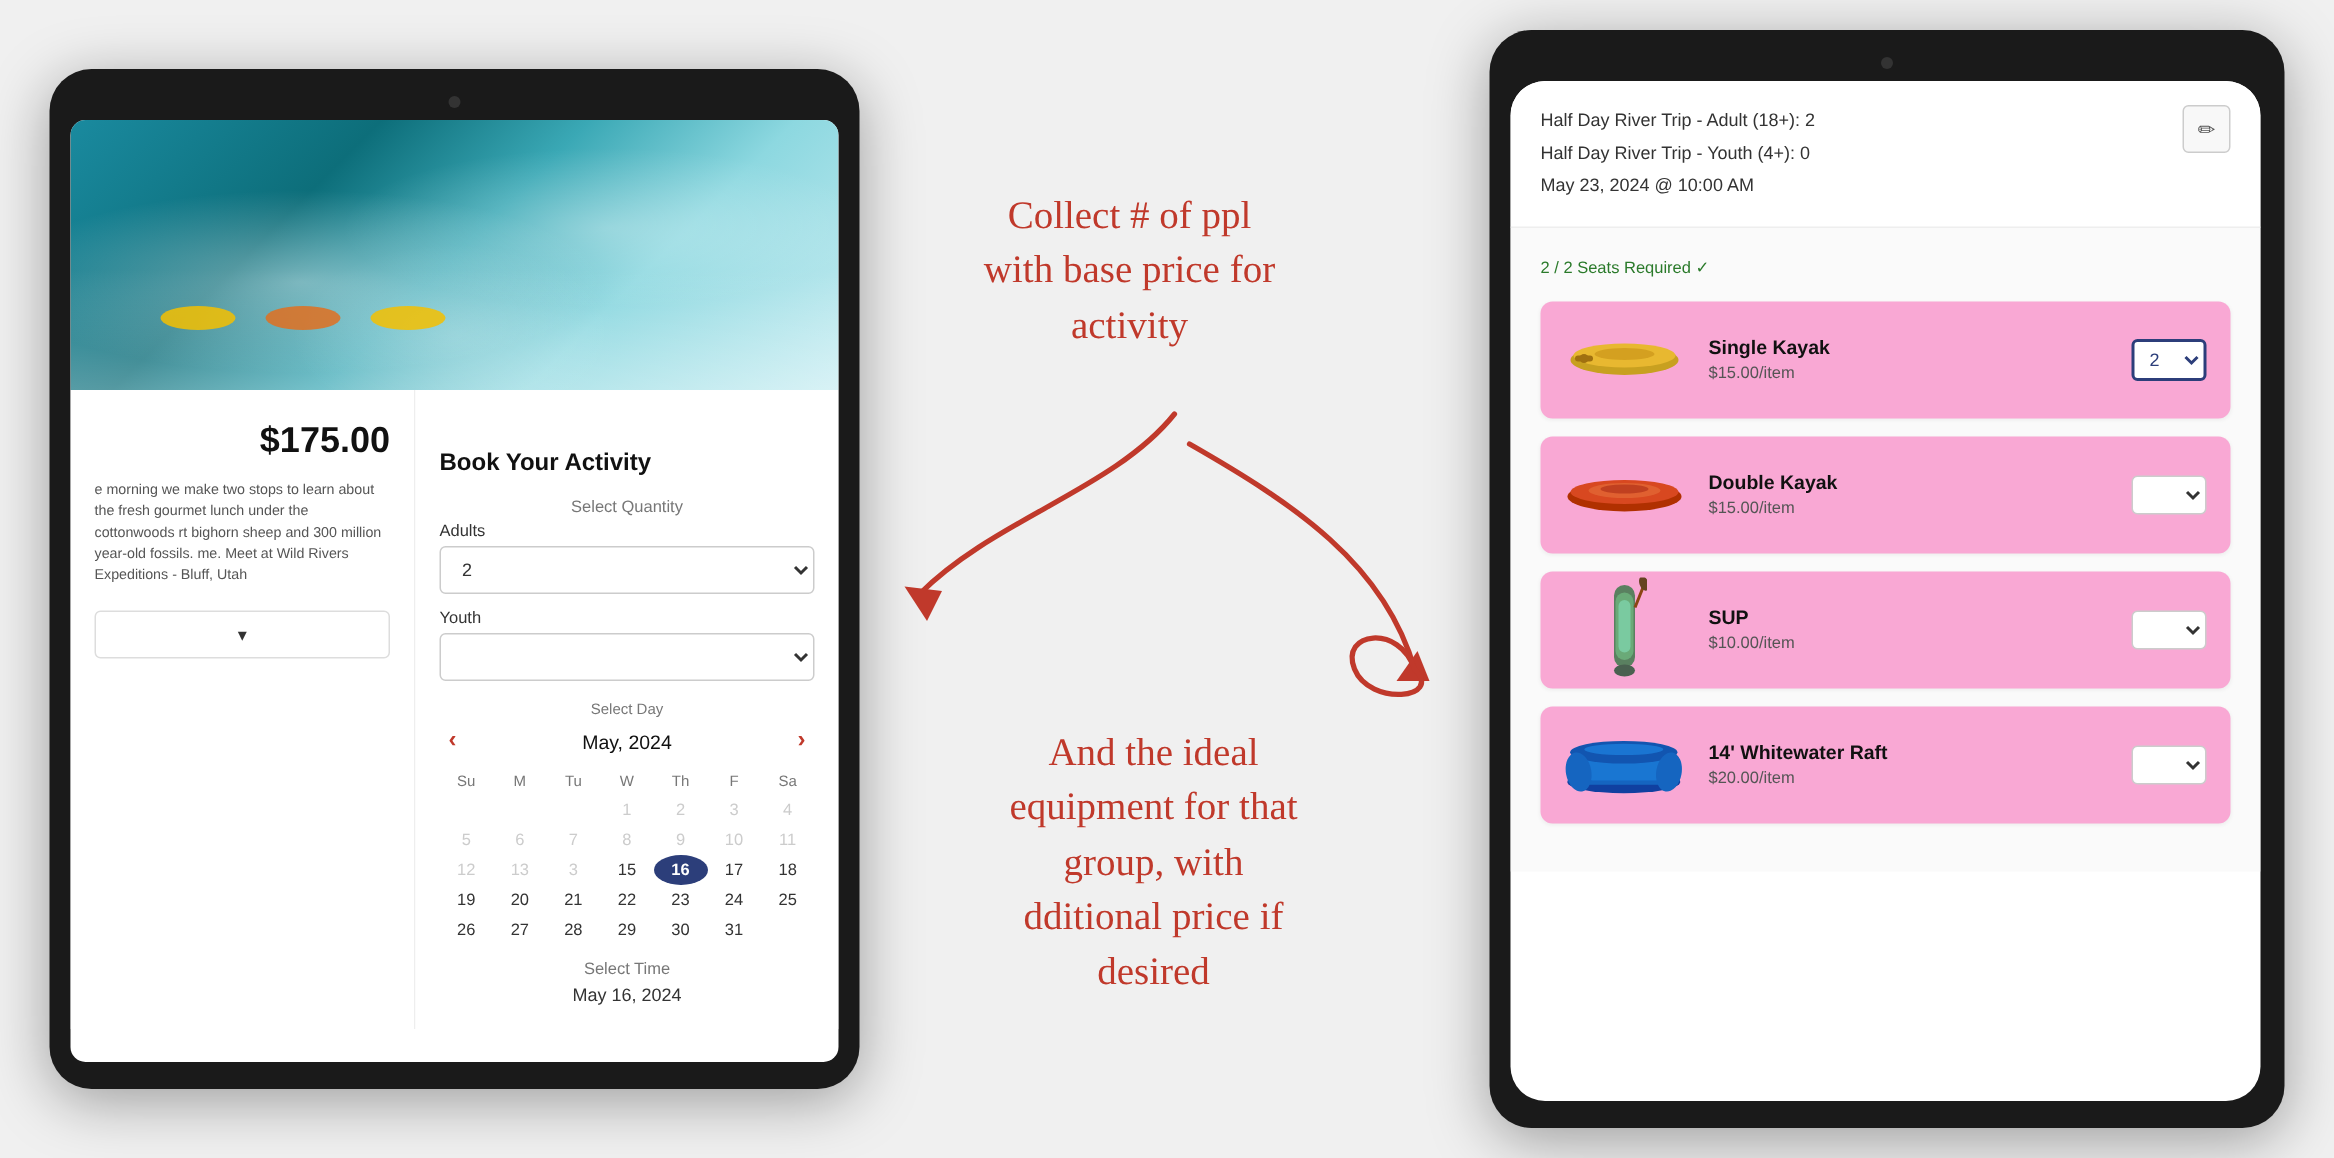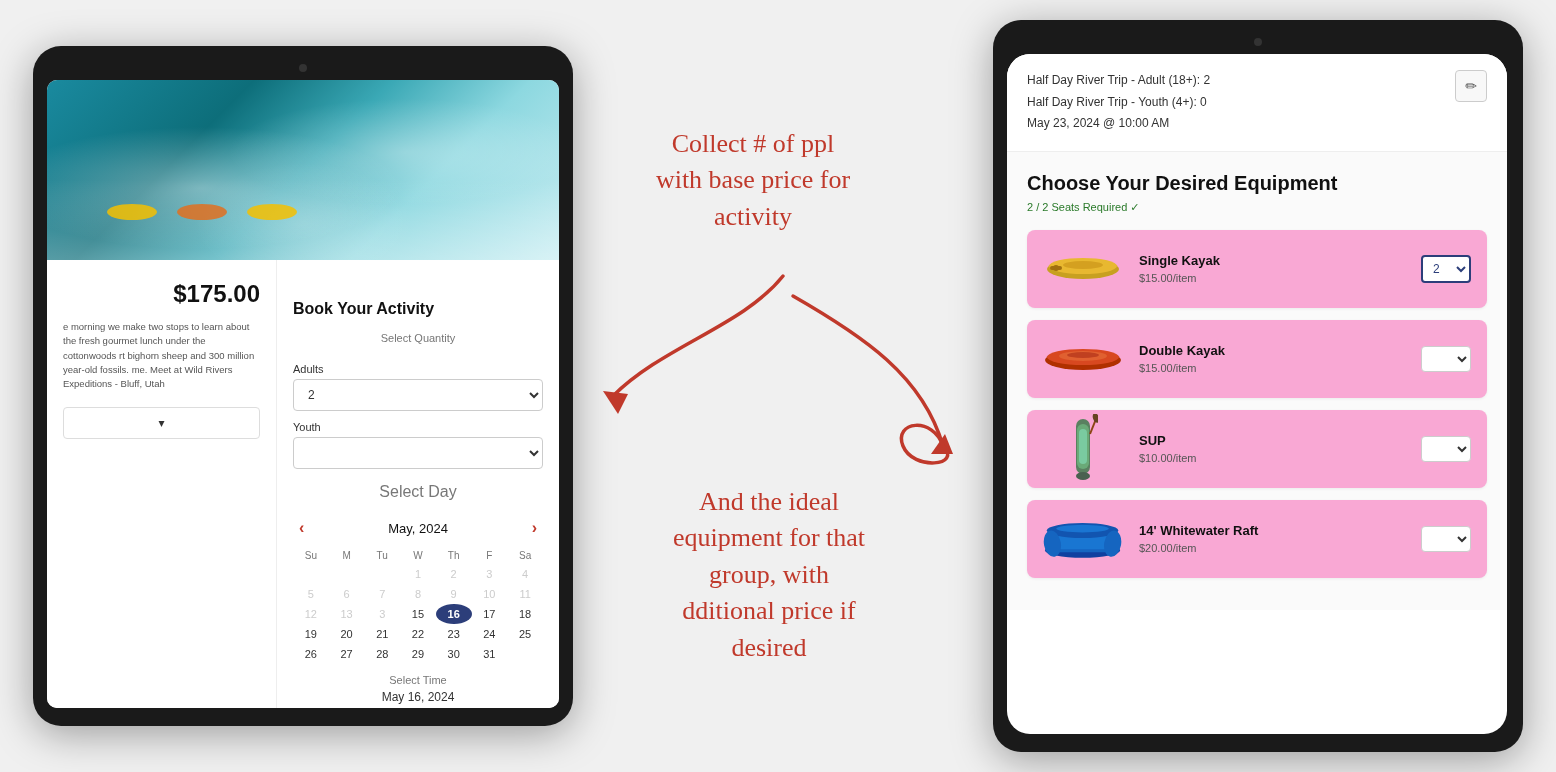--- a/index.html
+++ b/index.html
@@ -129,21 +129,21 @@
       font-size: 16px;
       font-weight: 600;
       color: #111;
       margin-bottom: 14px;
       margin-top: 24px;
     }
     .section-label {
       font-size: 11px;
       color: #777;
       text-align: center;
-      margin-bottom: 19px;
+      margin-bottom: 4px;
       font-weight: 400;
     }
     .field-label {
       font-size: 11px;
       color: #333;
       margin-bottom: 4px;
     }
     .select-field {
       width: 100%;
       padding: 7px 10px;
@@ -154,24 +154,24 @@
       background: white;
       cursor: pointer;
       appearance: auto;
       margin-bottom: 10px;
     }
 
     .calendar-section {
       margin-top: 4px;
     }
     .calendar-header-label {
-      font-size: 16px;
+      font-size: 10px;
       color: #777;
       text-align: center;
-      margin-bottom: 16px;
+      margin-bottom: 4px;
     }
     .cal-nav {
       display: flex;
       align-items: center;
       justify-content: space-between;
       margin-bottom: 8px;
     }
     .cal-nav-btn {
       background: none;
       border: none;
@@ -530,21 +530,20 @@
         <div class="summary-line">Half Day River Trip - Adult (18+): 2</div>
         <div class="summary-line">Half Day River Trip - Youth (4+): 0</div>
         <div class="summary-line">May 23, 2024 @ 10:00 AM</div>
       </div>
       <button class="edit-btn">
         <span>✏</span>
       </button>
     </div>
 
     <div class="equipment-section">
-      <div class="equipment-title">Choose Your Desired Equipment</div>
       <div class="seats-badge">
         <span>2 / 2 Seats Required ✓</span>
       </div>
 
       <div class="equipment-item">
         <div class="equipment-img">
           <svg width="75" height="28" viewBox="0 0 75 28">
             <ellipse cx="37" cy="14" rx="36" ry="10" fill="#c8a020"></ellipse>
             <ellipse cx="37" cy="11" rx="34" ry="8" fill="#e8b830"></ellipse>
             <ellipse cx="37" cy="10" rx="20" ry="4" fill="#d4a020"></ellipse>

